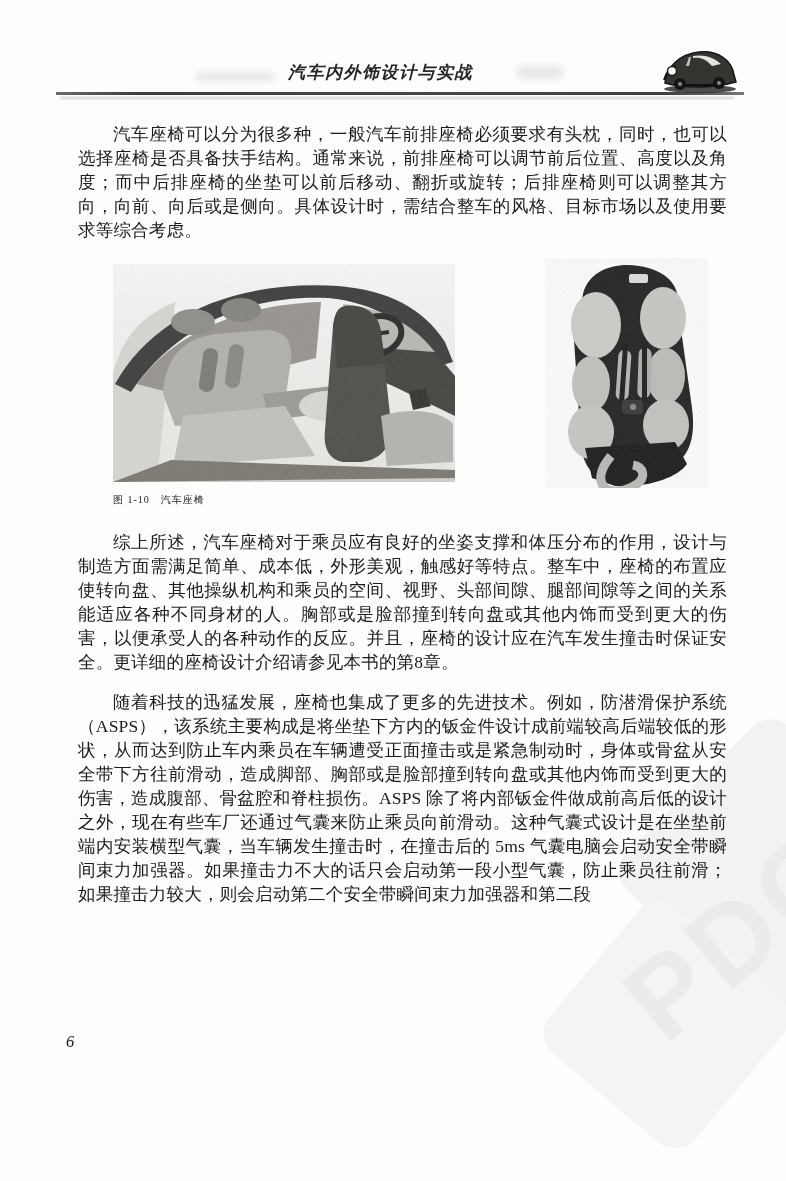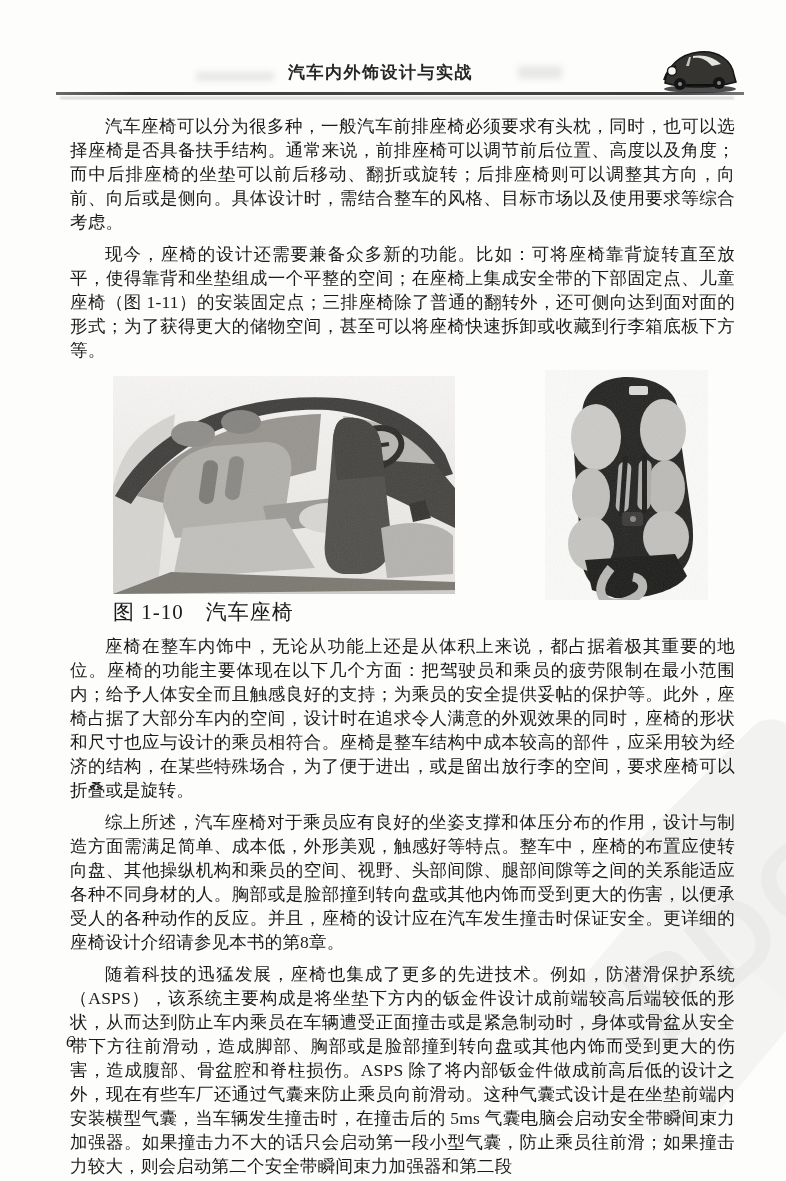--- a/index.html
+++ b/index.html
@@ -6,49 +6,50 @@
   .page {
     position:relative; width:786px; height:1181px; margin:0 auto;
     background:#fdfdfc; overflow:hidden;
     font-family:"Liberation Serif","DejaVu Serif",serif; color:#1b1b1b;
   }
   
   .header-title {
     position:absolute; top:61px; left:288px; z-index:3;
     font-size:17px; font-weight:bold; letter-spacing:1.5px; color:#262626;
     filter:blur(.2px);
+    font-style:italic;
   }
   .smudge { position:absolute; background:#9a9a9a; opacity:.22; filter:blur(3px); z-index:2; }
   .smudge.s1 { top:72px; left:196px; width:78px; height:9px; }
   .smudge.s2 { top:66px; left:518px; width:44px; height:13px; }
   .car-icon { position:absolute; top:45px; left:656px; width:86px; height:50px; z-index:3; }
   .header-rule {
     position:absolute; top:92px; left:56px; width:688px; height:3px; z-index:2;
     background:linear-gradient(90deg,#6a6a6a,#3c3c3c 12%,#474747 55%,#3e3e3e 88%,#777);
   }
   .header-rule::after {
     content:""; position:absolute; top:5px; left:4px; right:10px; height:2px;
     background:#bdbdbd; filter:blur(1px); opacity:.8;
   }
   
   .content {
     position:absolute; top:106px; left:62px; width:681px; z-index:2;
     font-size:17.5px; line-height:24px; text-align:justify; text-align-last:left;
   }
-  p.para { margin:8px; text-indent:2em; letter-spacing:.2px; }
+  p.para { margin:16px; text-indent:2em; letter-spacing:.2px; }
   
   .figures { position:relative; height:256px; }
   .figure { position:absolute; top:0; height:256px; }
   .figure.car   { left:51px;  width:342px; }
   .figure.child { left:483px; width:163px; }
   .figure svg { display:block; }
   .figure.car svg { margin-top:6px; }
   .figcap {
     position:absolute; bottom:2px; width:100%; text-align:center;
-    font-size:21px; letter-spacing:1px; text-indent:0;
+    font-size:10px; letter-spacing:1px; text-indent:0;
   }
   
   .page-number { position:absolute; top:1032px; left:66px; z-index:2; font-size:16.5px; font-style:italic; }
   .watermark-text {
     position:absolute; top:868px; left:610px; z-index:1;
     font-family:"Liberation Sans","DejaVu Sans",sans-serif; font-weight:bold;
     font-size:112px; letter-spacing:6px; color:#ebebea;
     transform:rotate(-40deg); user-select:none; white-space:nowrap;
   }
   .wm-blob { position:absolute; z-index:0; background:#f2f2f1; border-radius:26px; }
@@ -81,21 +82,20 @@
       <circle cx="63" cy="38" r="6" fill="#141414"></circle>
       <circle cx="63" cy="38" r="2" fill="#8a8a88"></circle>
       <path d="M30,40 L58,40" stroke="#101010" stroke-width="2"></path>
     </svg>
   </div>
   <div class="header-rule"></div>
 
   <div class="content">
 
     <p class="para">汽车座椅可以分为很多种，一般汽车前排座椅必须要求有头枕，同时，也可以选择座椅是否具备扶手结构。通常来说，前排座椅可以调节前后位置、高度以及角度；而中后排座椅的坐垫可以前后移动、翻折或旋转；后排座椅则可以调整其方向，向前、向后或是侧向。具体设计时，需结合整车的风格、目标市场以及使用要求等综合考虑。</p>
-    <p class="para">现今，座椅的设计还需要兼备众多新的功能。比如：可将座椅靠背旋转直至放平，使得靠背和坐垫组成一个平整的空间；在座椅上集成安全带的下部固定点、儿童座椅（图 1-11）的安装固定点；三排座椅除了普通的翻转外，还可侧向达到面对面的形式；为了获得更大的储物空间，甚至可以将座椅快速拆卸或收藏到行李箱底板下方等。</p>
 
     <div class="figures">
 
       <div class="figure car">
         <svg viewBox="0 0 342 218" width="342" height="218" xmlns="http://www.w3.org/2000/svg">
           <defs>
             <filter id="g1">
                 <feTurbulence type="fractalNoise" baseFrequency="0.85" numOctaves="2" stitchTiles="stitch"></feTurbulence>
                 <feColorMatrix type="saturate" values="0"></feColorMatrix>
               </filter>
@@ -156,20 +156,19 @@
           <ellipse cx="46" cy="174" rx="23" ry="27" fill="#c6c5c2"></ellipse>
           <ellipse cx="121" cy="167" rx="23" ry="26" fill="#c2c1be"></ellipse>
           <path d="M40,190 L130,184 L142,206 C132,220 102,230 70,228 L47,220 Z" fill="#1c1c1b"></path>
           <path d="M66,198 C42,226 64,244 92,226 C101,219 99,209 88,207" fill="none" stroke="#b9b8b5" stroke-width="9"></path>
           <rect width="163" height="230" filter="url(#g2)" opacity="0.13"></rect>
         </svg>
       </div>
 
     </div>
 
-    <p class="para">座椅在整车内饰中，无论从功能上还是从体积上来说，都占据着极其重要的地位。座椅的功能主要体现在以下几个方面：把驾驶员和乘员的疲劳限制在最小范围内；给予人体安全而且触感良好的支持；为乘员的安全提供妥帖的保护等。此外，座椅占据了大部分车内的空间，设计时在追求令人满意的外观效果的同时，座椅的形状和尺寸也应与设计的乘员相符合。座椅是整车结构中成本较高的部件，应采用较为经济的结构，在某些特殊场合，为了便于进出，或是留出放行李的空间，要求座椅可以折叠或是旋转。</p>
     <p class="para">综上所述，汽车座椅对于乘员应有良好的坐姿支撑和体压分布的作用，设计与制造方面需满足简单、成本低，外形美观，触感好等特点。整车中，座椅的布置应使转向盘、其他操纵机构和乘员的空间、视野、头部间隙、腿部间隙等之间的关系能适应各种不同身材的人。胸部或是脸部撞到转向盘或其他内饰而受到更大的伤害，以便承受人的各种动作的反应。并且，座椅的设计应在汽车发生撞击时保证安全。更详细的座椅设计介绍请参见本书的第8章。</p>
     <p class="para">随着科技的迅猛发展，座椅也集成了更多的先进技术。例如，防潜滑保护系统（ASPS），该系统主要构成是将坐垫下方内的钣金件设计成前端较高后端较低的形状，从而达到防止车内乘员在车辆遭受正面撞击或是紧急制动时，身体或骨盆从安全带下方往前滑动，造成脚部、胸部或是脸部撞到转向盘或其他内饰而受到更大的伤害，造成腹部、骨盆腔和脊柱损伤。ASPS 除了将内部钣金件做成前高后低的设计之外，现在有些车厂还通过气囊来防止乘员向前滑动。这种气囊式设计是在坐垫前端内安装横型气囊，当车辆发生撞击时，在撞击后的 5ms 气囊电脑会启动安全带瞬间束力加强器。如果撞击力不大的话只会启动第一段小型气囊，防止乘员往前滑；如果撞击力较大，则会启动第二个安全带瞬间束力加强器和第二段</p>
   </div>
 
   <div class="page-number">6</div>
 
 </div>
 
 </body></html>

